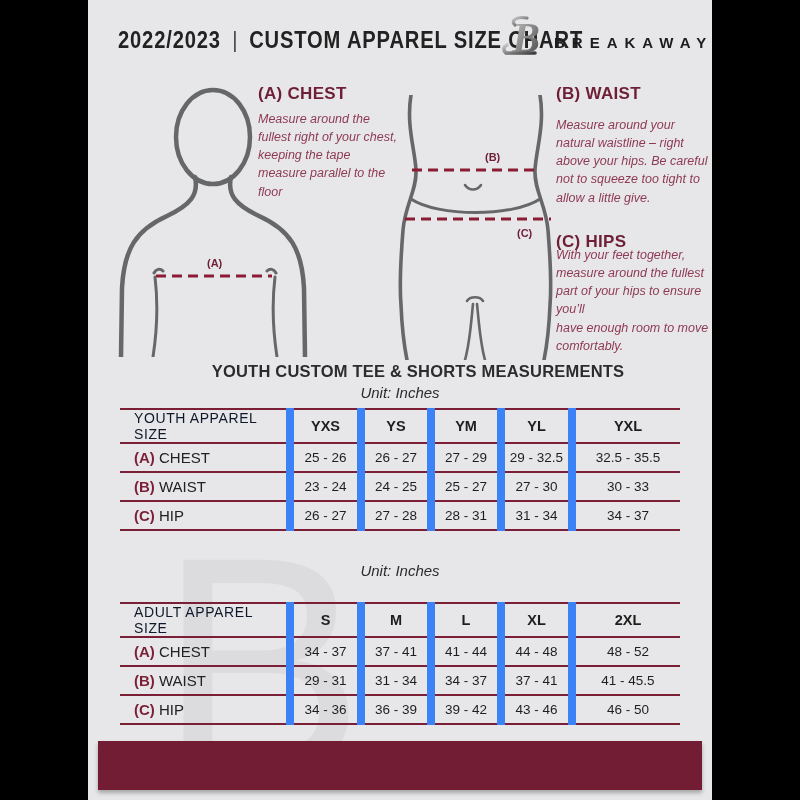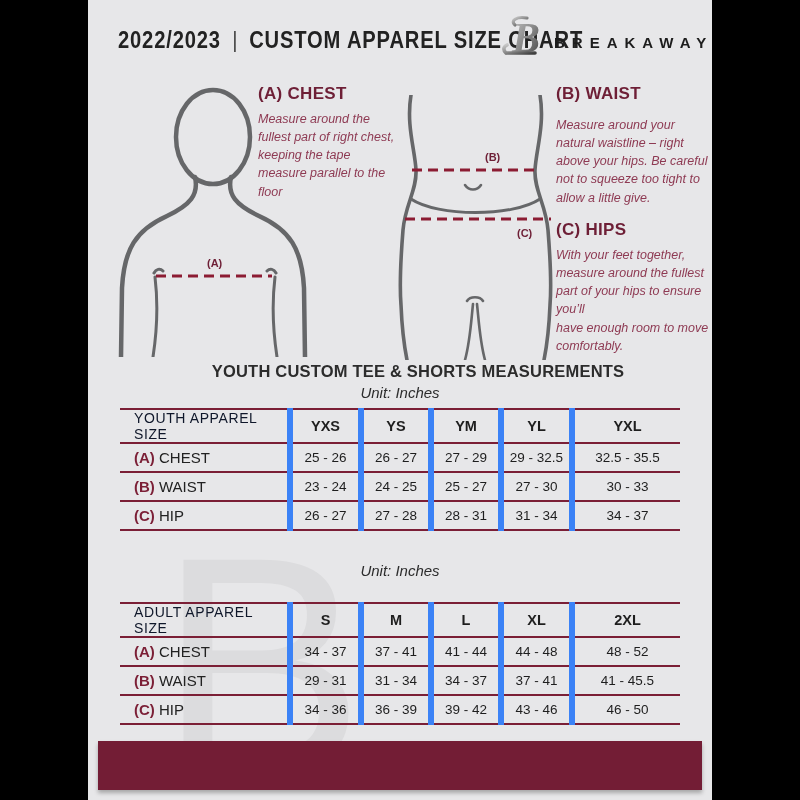--- a/index.html
+++ b/index.html
@@ -13,41 +13,41 @@
   .hdr .yr,.hdr .ttl{font-size:24px;font-weight:700;color:#222;letter-spacing:1px;white-space:nowrap;}
   .hdr .pipe{font-size:22px;font-weight:400;color:#333;margin:0 14px;}
   .brand{position:absolute;left:412px;top:12px;display:flex;align-items:center;}
   .brand-name{font-size:15px;font-weight:700;color:#1d1d1d;letter-spacing:7px;margin-left:10px;margin-top:12px;white-space:nowrap;}
 
   
   .g-head{position:absolute;font-size:17px;font-weight:700;color:#6e1f36;letter-spacing:.3px;white-space:nowrap;}
   .g-body{position:absolute;font-size:12.5px;font-style:italic;line-height:1.45;color:#8e3a53;}
   .gh-a{left:170px;top:84px;} .gb-a{left:170px;top:110px;width:140px;}
   .gh-b{left:468px;top:84px;} .gb-b{left:468px;top:116px;width:152px;}
-  .gh-c{left:468px;top:220px;} .gb-c{left:468px;top:246px;width:158px;white-space:pre-line;}
+  .gh-c{left:468px;top:232px;} .gb-c{left:468px;top:246px;width:158px;white-space:pre-line;}
 
   
   .fig{position:absolute;}
   .fig-torso{left:22px;top:85px;}
   .fig-lower{left:305px;top:95px;}
   .fig path,.fig ellipse,.fig line{fill:none;}
   .outline{stroke:#666769;stroke-linecap:round;}
   .dash{stroke:#8c1c33;stroke-width:3;stroke-dasharray:10 6;}
   .marker{font-family:"Liberation Sans",sans-serif;font-size:11px;font-weight:700;fill:#6e1f36;}
 
   
   .tbl-title{position:absolute;width:660px;text-align:center;font-size:16.5px;font-weight:700;
              color:#2c2c2c;letter-spacing:.2px;}
   .tbl-unit{position:absolute;width:624px;text-align:center;font-size:15px;font-style:italic;color:#2c2c2c;}
   .yt-title{left:0;top:362px;} .yt-unit{left:0;top:384px;}
   .at-title{left:0;top:540px;} .at-unit{left:0;top:562px;}
   table.size{position:absolute;left:32px;width:560px;border-collapse:collapse;table-layout:fixed;z-index:1;}
   .yt-table{top:408px;} .at-table{top:602px;}
   table.size tr{border-top:2px solid #7b1f36;border-bottom:2px solid #7b1f36;}
-  table.size td+td,table.size th+th{border-left:6px solid #3b82f6;}
+  table.size td+td,table.size th+th{border-left:8px solid #3b82f6;}
   table.size th,table.size td{background:transparent;padding:0;}
   table.size tr.hdr-row th{height:31px;}
   table.size tr.data-row td{height:27px;}
   .lbl-cell{text-align:left;padding-left:14px !important;font-size:14px;font-weight:400;
             color:#0f172a;letter-spacing:.6px;}
   .size-cell{text-align:center;font-size:14.5px;font-weight:700;color:#1e1e1e;}
   .row-lbl{text-align:left;padding-left:14px !important;font-size:15px;color:#222;}
   .row-lbl .pfx{color:#7b1f36;font-weight:700;}
   .val-cell{text-align:center;font-size:13.5px;color:#1e1e1e;}
 
@@ -102,21 +102,21 @@
       <path class="outline" stroke-width="2.6" d="M 72,90 C 76,96 84,96 88,90"></path>
       <path class="outline" stroke-width="3" d="M 18,104 C 45,122 120,122 147,104"></path>
       <path class="outline" stroke-width="2.6" d="M 74,206 C 77,201 87,201 90,206 M 80,209 C 78,228 77,247 72,265 M 84,209 C 86,228 87,247 92,265"></path>
       <line class="dash" x1="19" y1="75" x2="147" y2="75"></line>
       <text class="marker" x="92" y="66">(B)</text>
       <line class="dash" x1="12" y1="124" x2="158" y2="124"></line>
       <text class="marker" x="124" y="142">(C)</text>
     </svg>
 
     <div class="g-head gh-a">(A) CHEST</div>
-    <div class="g-body gb-a">Measure around the fullest part of right chest, keeping the tape measure parallel to the floor</div>
+    <div class="g-body gb-a">Measure around the fullest right of your chest, keeping the tape measure parallel to the floor</div>
     <div class="g-head gh-b">(B) WAIST</div>
     <div class="g-body gb-b">Measure around your natural waistline – right above your hips. Be careful not to squeeze too tight to allow a little give.</div>
     <div class="g-head gh-c">(C) HIPS</div>
     <div class="g-body gb-c">With your feet together, measure around the fullest part of your hips to ensure you’ll
 have enough room to move comfortably.</div>
 
     <div class="tbl-title yt-title">YOUTH CUSTOM TEE &amp; SHORTS MEASUREMENTS</div>
     <div class="tbl-unit yt-unit">Unit: Inches</div>
     <table class="size yt-table">
       <colgroup>

